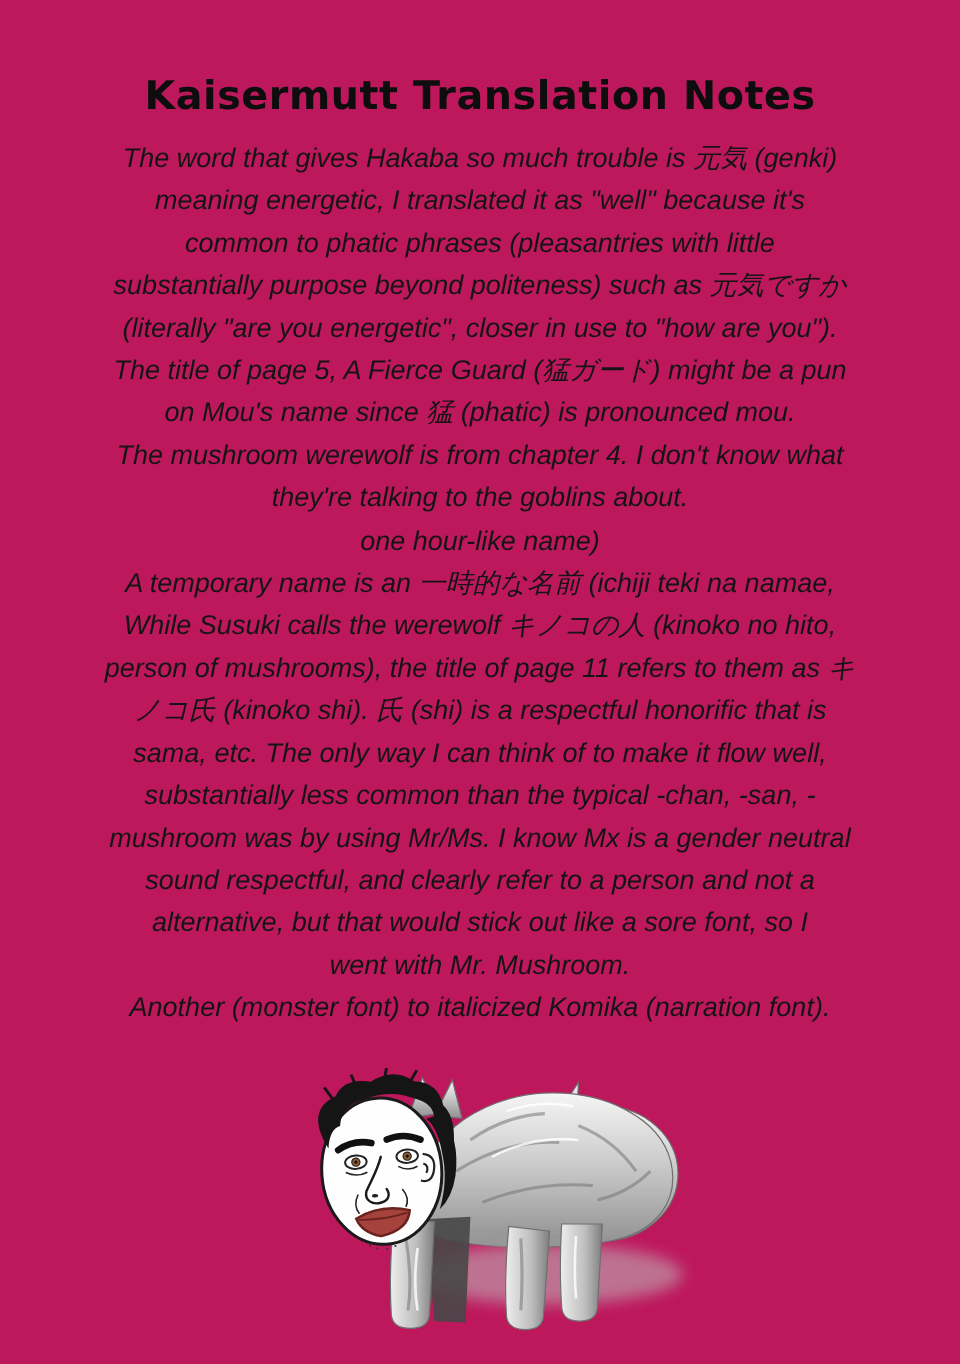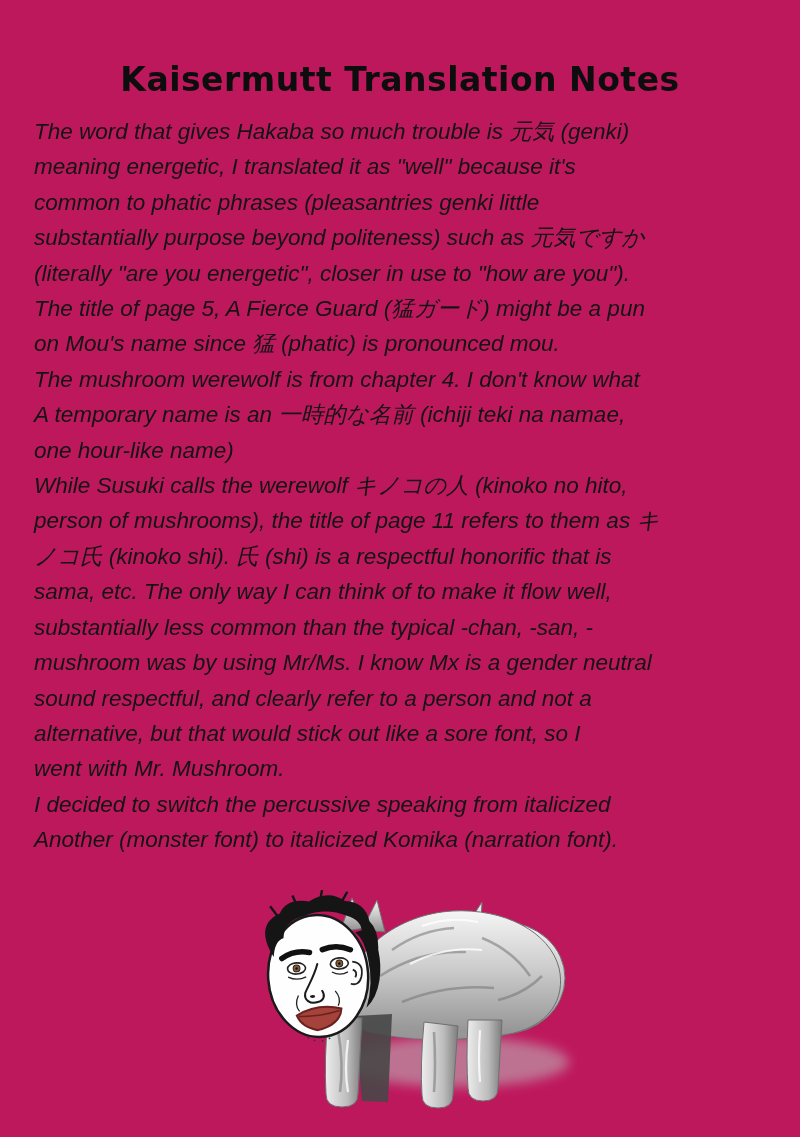--- a/index.html
+++ b/index.html
@@ -19,20 +19,21 @@
     font-family: "DejaVu Sans", sans-serif;
     font-weight: bold;
     font-size: 33px;
     line-height: 44px;
     letter-spacing: 0.5px;
     color: #0d0d0d;
   }
   .notes {
     margin-top: 12px;
     padding: 0 34px;
+    text-align: center;
     font-style: italic;
     font-size: 22.5px;
     line-height: 35.4px;
     color: #141414;
   }
   .note-line { white-space: nowrap; }
   .figure {
     position: absolute;
     left: 252px;
     top: 890px;
@@ -45,38 +46,38 @@
 <body>
 
 <div class="page">
 
   <h1 class="title">Kaisermutt Translation Notes</h1>
 
   <div class="notes">
 
   <div class="note-line">The word that gives Hakaba so much trouble is 元気 (genki)</div>
       <div class="note-line">meaning energetic, I translated it as "well" because it's</div>
-      <div class="note-line">common to phatic phrases (pleasantries genki little</div>
+      <div class="note-line">common to phatic phrases (pleasantries with little</div>
       <div class="note-line">substantially purpose beyond politeness) such as 元気ですか</div>
       <div class="note-line">(literally "are you energetic", closer in use to "how are you").</div>
       <div class="note-line">The title of page 5, A Fierce Guard (猛ガード) might be a pun</div>
       <div class="note-line">on Mou's name since 猛 (phatic) is pronounced mou.</div>
       <div class="note-line">The mushroom werewolf is from chapter 4. I don't know what</div>
+      <div class="note-line">they're talking to the goblins about.</div>
+      <div class="note-line">one hour-like name)</div>
       <div class="note-line">A temporary name is an 一時的な名前 (ichiji teki na namae,</div>
-      <div class="note-line">one hour-like name)</div>
       <div class="note-line">While Susuki calls the werewolf キノコの人 (kinoko no hito,</div>
       <div class="note-line">person of mushrooms), the title of page 11 refers to them as キ</div>
       <div class="note-line">ノコ氏 (kinoko shi). 氏 (shi) is a respectful honorific that is</div>
       <div class="note-line">sama, etc. The only way I can think of to make it flow well,</div>
       <div class="note-line">substantially less common than the typical -chan, -san, -</div>
       <div class="note-line">mushroom was by using Mr/Ms. I know Mx is a gender neutral</div>
       <div class="note-line">sound respectful, and clearly refer to a person and not a</div>
       <div class="note-line">alternative, but that would stick out like a sore font, so I</div>
       <div class="note-line">went with Mr. Mushroom.</div>
-      <div class="note-line">I decided to switch the percussive speaking from italicized</div>
       <div class="note-line">Another (monster font) to italicized Komika (narration font).</div>
     </div>
 
   <div class="figure">
     <svg viewBox="0 0 326 242" xmlns="http://www.w3.org/2000/svg" role="img" aria-label="Silver dog figurine with a hand-drawn human face">
       <defs>
         <linearGradient id="metal" x1="0" y1="0" x2="0" y2="1">
           <stop offset="0" stop-color="#f5f5f5"></stop>
           <stop offset="0.45" stop-color="#cccccc"></stop>
           <stop offset="1" stop-color="#8f8f8f"></stop>

